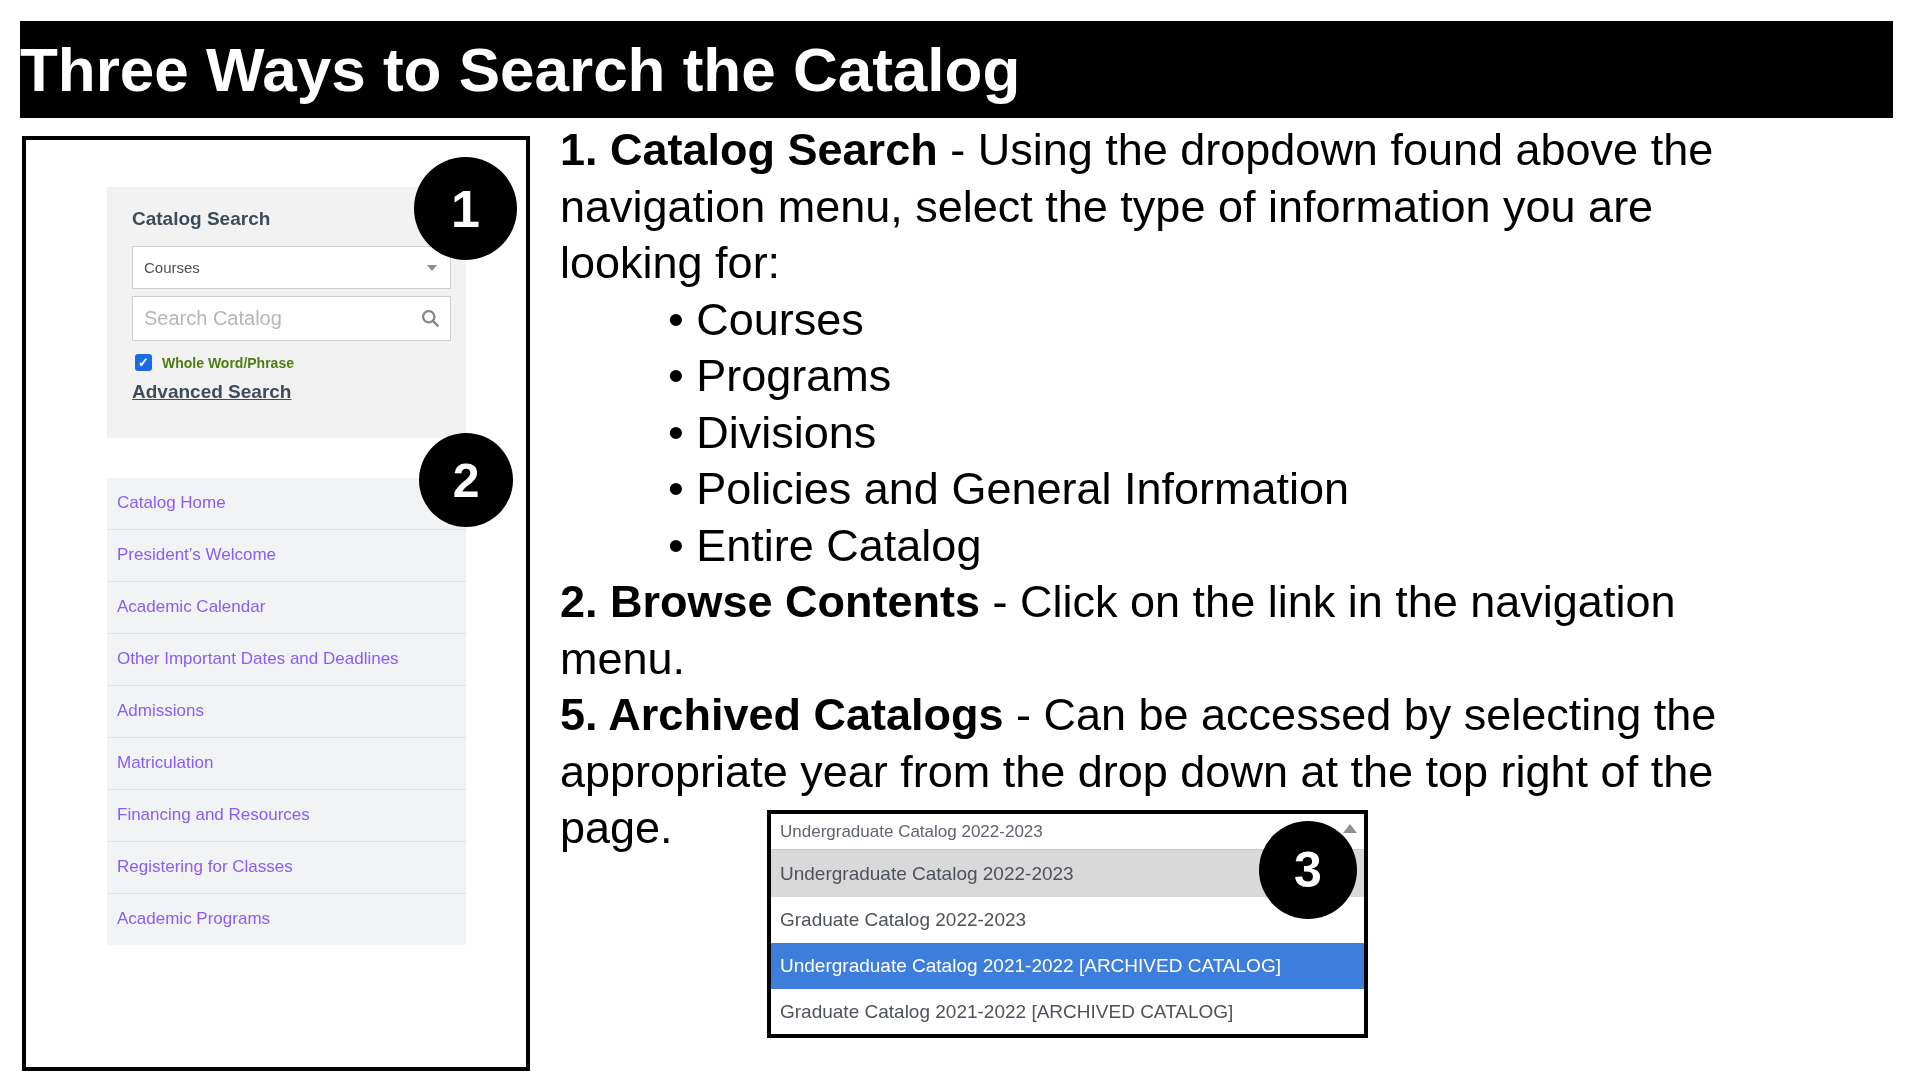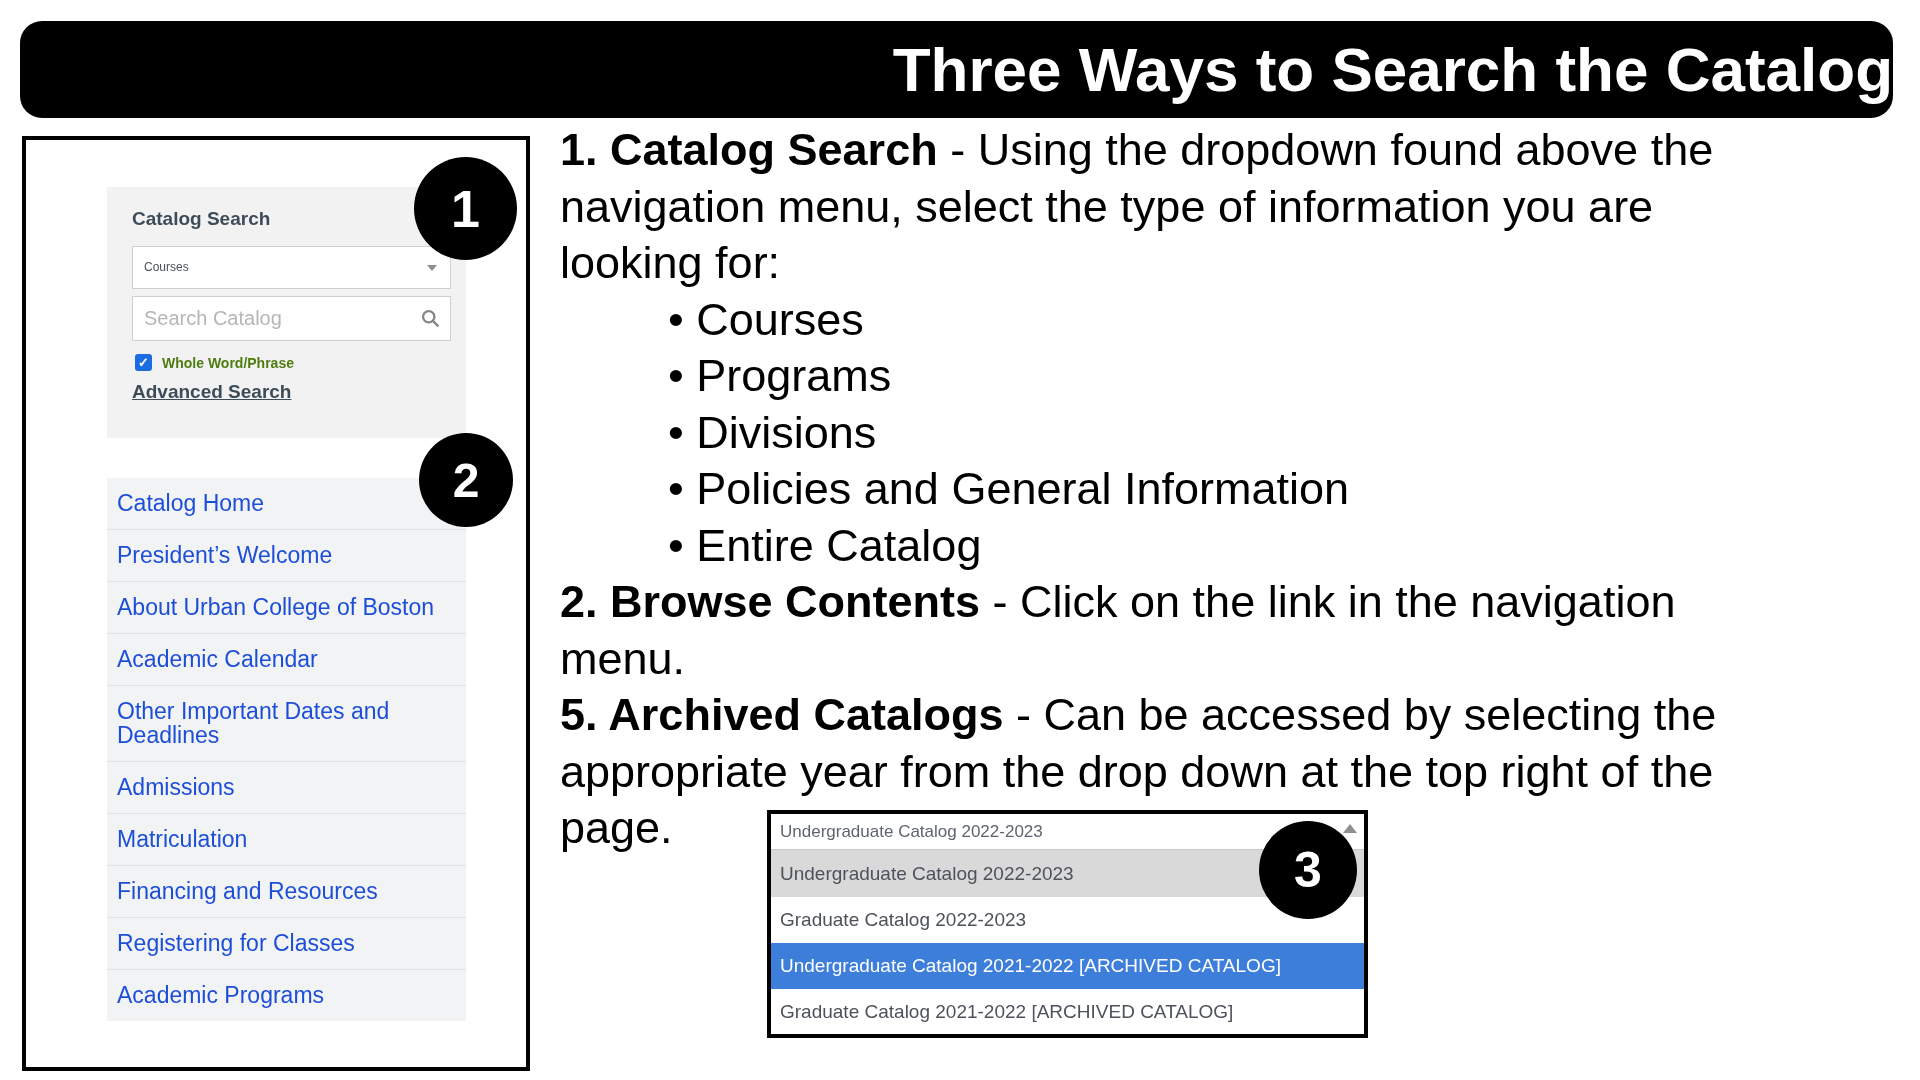--- a/index.html
+++ b/index.html
@@ -1,52 +1,52 @@
 <!DOCTYPE html>
 <html><head>
 <meta charset="utf-8">
 <style>
   * { margin:0; padding:0; box-sizing:border-box; }
   html,body { width:1920px; height:1080px; background:#ffffff;
               font-family:"Liberation Sans", sans-serif; overflow:hidden; position:relative; }
 
   
   .banner { position:absolute; left:20px; top:21px; width:1873px; height:97px;
-            background:#000; display:flex; align-items:center; justify-content:flex-end;border-radius:22px; }
+            background:#000; display:flex; align-items:center; justify-content:flex-start; }
   .banner-title { color:#fff; font-weight:bold; font-size:62px; letter-spacing:0; }
 
   
   .left-box { position:absolute; left:22px; top:136px; width:508px; height:935px;
               border:4px solid #000; background:#fff; }
 
   .search-card { position:absolute; left:103px; top:177px; width:359px; height:251px;
                  background:#f2f2f3; }
   .search-heading { position:absolute; left:25px; top:21px; font-size:19px; color:#3e4c59; font-weight:600; }
   .type-select { position:absolute; left:25px; top:59px; width:319px; height:43px;
                  border:1px solid #cfcfcf; background:#fff; }
-  .type-select-value { position:absolute; left:11px; top:0; line-height:41px; font-size:12px; color:#4b5157; }
+  .type-select-value { position:absolute; left:11px; top:0; line-height:41px; font-size:15px; color:#4b5157; }
   .select-caret { position:absolute; right:13px; top:18px; width:0; height:0;
                   border-left:5px solid transparent; border-right:5px solid transparent;
                   border-top:6px solid #8a8f95; }
   .search-box { position:absolute; left:25px; top:109px; width:319px; height:45px;
                 border:1px solid #cfcfcf; background:#fff; }
   .search-box input { position:absolute; left:0; top:0; width:100%; height:100%;
                       border:none; outline:none; padding-left:11px; font-size:20px;
                       font-family:"Liberation Sans", sans-serif; color:#3b82f6; background:transparent; }
   .search-box input::placeholder { color:#b6b6b6; opacity:1; }
   .mag-icon { position:absolute; right:9px; top:11px; width:21px; height:21px; }
   .checkbox-row { position:absolute; left:28px; top:167px; display:flex; align-items:center; }
   .checkbox { width:17px; height:17px; background:#1b6ce0; border-radius:3px; color:#fff;
               font-size:13px; line-height:17px; text-align:center; font-weight:bold; }
   .checkbox-label { margin-left:10px; font-size:14px; font-weight:700; color:#4d7c0f; }
   .advanced-link { position:absolute; left:25px; top:194px; font-size:19px; font-weight:600;
                    color:#3e4c59; text-decoration:underline; cursor:pointer; }
 
   .menu-card { position:absolute; left:103px; top:468px; width:359px; background:#f2f3f4; }
-  .menu-item { padding:13px 12px 14px 10px; font-size:23px; line-height:24px; color:#1d4ed8;
+  .menu-item { padding:13px 12px 14px 10px; font-size:17px; line-height:24px; color:#8b5cf6;
                border-top:1px solid #e2e2e3; cursor:pointer; }
   .menu-item:first-child { border-top:none; }
 
   
   .callout { position:absolute; background:#000; border-radius:50%; color:#fff;
              font-weight:bold; display:flex; align-items:center; justify-content:center; }
   .callout-1 { left:414px; top:157px; width:103px; height:103px; font-size:52px; }
   .callout-2 { left:419px; top:433px; width:94px;  height:94px;  font-size:48px; }
   .callout-3 { left:1259px; top:821px; width:98px; height:98px;  font-size:50px; }
 
@@ -100,21 +100,20 @@
       <span class="checkbox-label">Whole Word/Phrase</span>
     </div>
 
     <a class="advanced-link">Advanced Search</a>
   </div>
 
   <div class="menu-card" style="left:81px; top:338px;">
 
   <div class="menu-item">Catalog Home</div>
       <div class="menu-item">President’s Welcome</div>
-      <div class="menu-item">About Urban College of Boston</div>
       <div class="menu-item">Academic Calendar</div>
       <div class="menu-item">Other Important Dates and Deadlines</div>
       <div class="menu-item">Admissions</div>
       <div class="menu-item">Matriculation</div>
       <div class="menu-item">Financing and Resources</div>
       <div class="menu-item">Registering for Classes</div>
       <div class="menu-item">Academic Programs</div>
     </div>
 </div>
 

